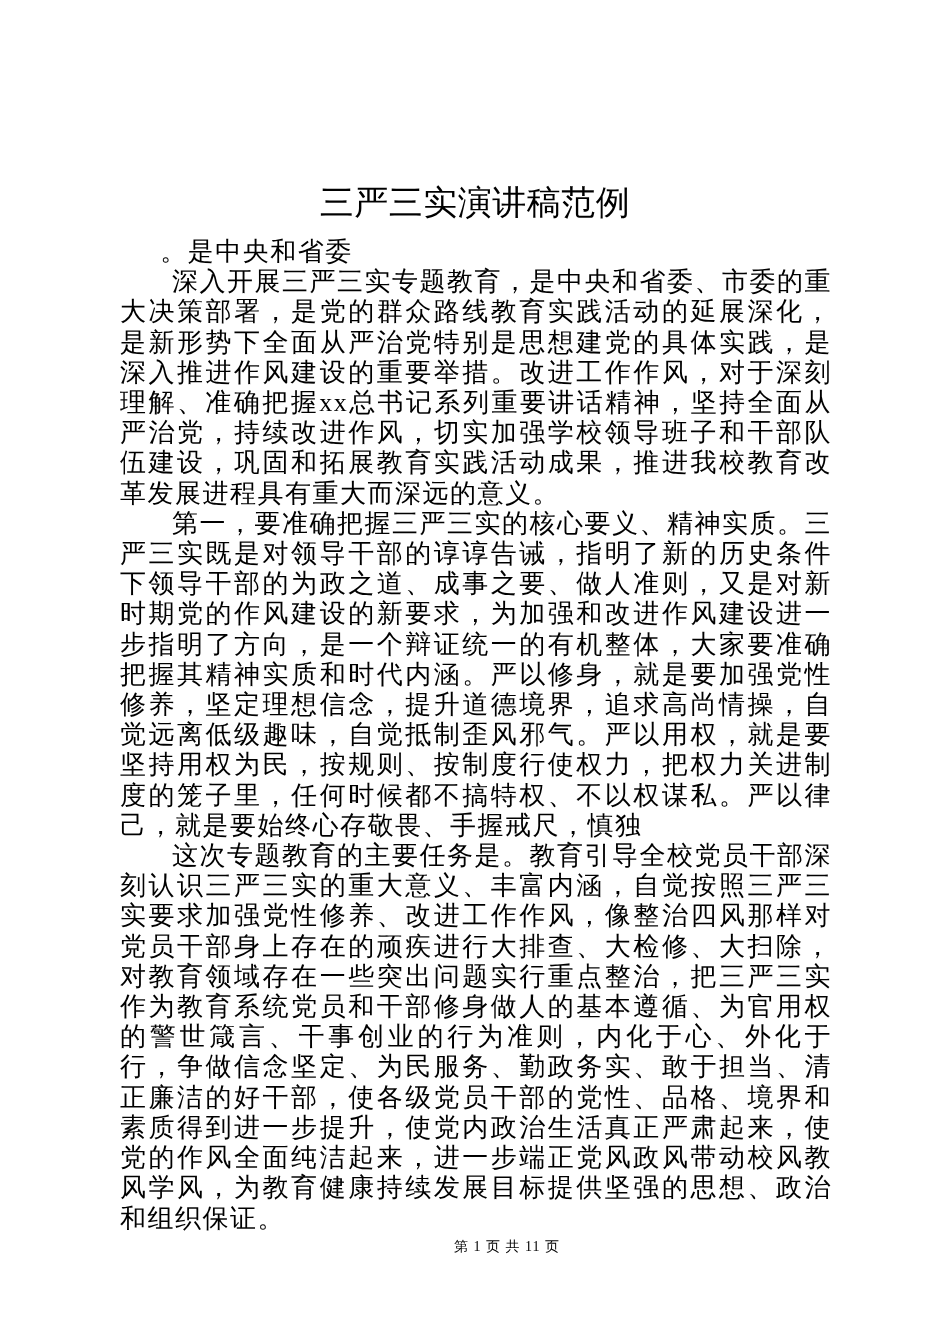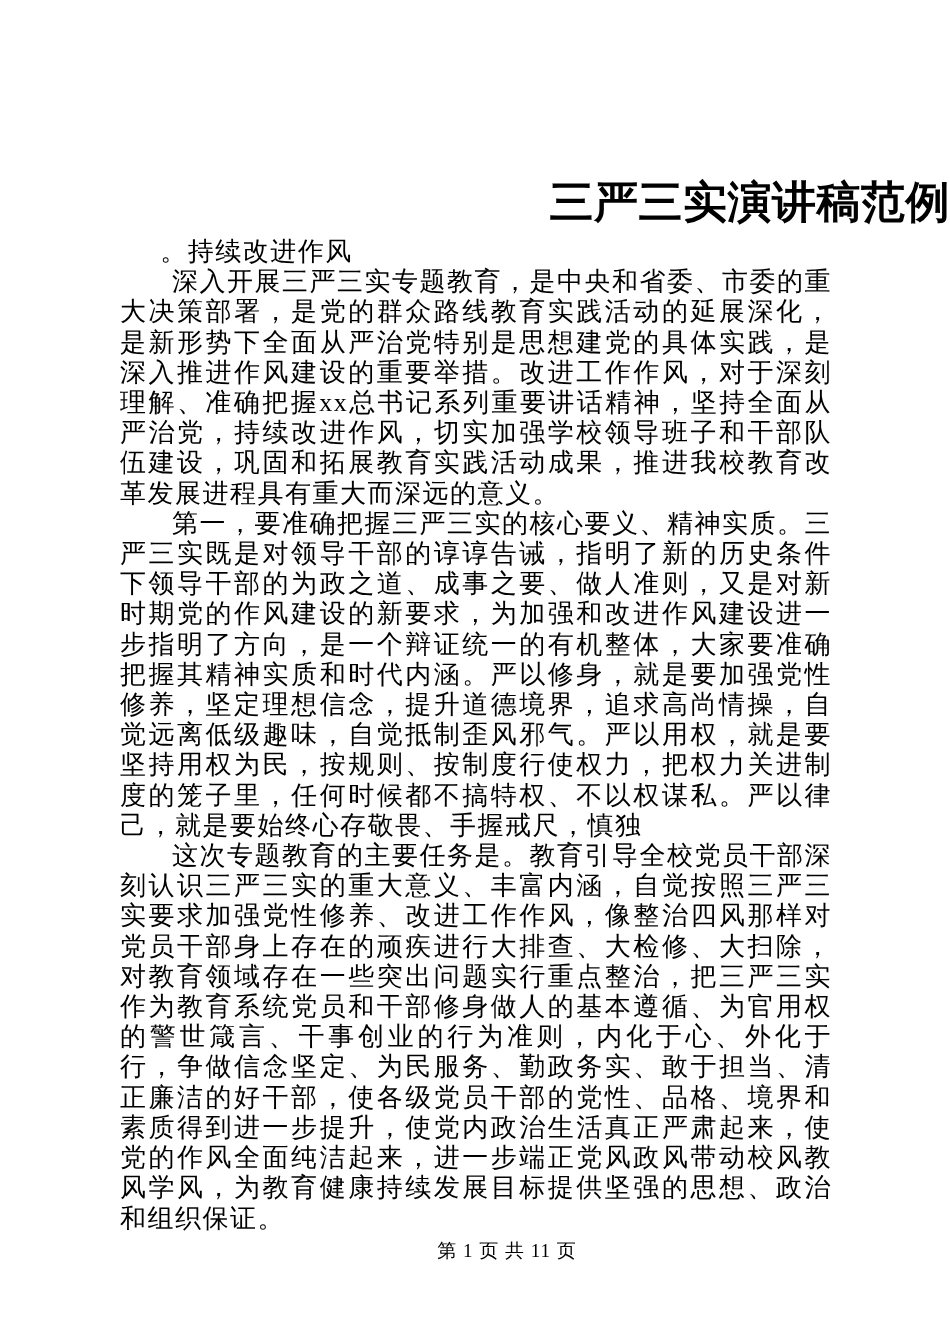--- a/index.html
+++ b/index.html
@@ -15,24 +15,24 @@
     color: #000000;
     font-family: "Liberation Serif", "DejaVu Serif", serif;
     overflow: hidden;
   }
   .doc-title {
     position: absolute;
     top: 180px;
     left: 0;
     width: 100%;
     margin: 0;
-    text-align: right;
-    font-size: 44px;
+    text-align: center;
+    font-size: 34px;
     line-height: 46px;
-    font-weight: bold;
+    font-weight: normal;
     letter-spacing: 0.5px;
   }
   .doc-body {
     position: absolute;
     top: 237px;
     left: 120px;
     width: 712px;
     font-size: 26px;
     line-height: 30.2px;
     letter-spacing: 1.5px;
@@ -48,33 +48,33 @@
     text-indent: 1.55em;
   }
   .page-footer {
     position: absolute;
     top: 1238px;
     left: 0;
     width: 100%;
     box-sizing: border-box;
     padding-left: 64px;
     text-align: center;
-    font-size: 19px;
+    font-size: 14px;
     letter-spacing: 1px;
   }
 </style>
 </head>
 <body>
 
 <div class="page">
 
   <h1 class="doc-title">三严三实演讲稿范例</h1>
 
   <div class="doc-body">
-    <p class="para first">。持续改进作风</p>
+    <p class="para first">。是中央和省委</p>
     <p class="para">深入开展三严三实专题教育，是中央和省委、市委的重大决策部署，是党的群众路线教育实践活动的延展深化，是新形势下全面从严治党特别是思想建党的具体实践，是深入推进作风建设的重要举措。改进工作作风，对于深刻理解、准确把握xx总书记系列重要讲话精神，坚持全面从严治党，持续改进作风，切实加强学校领导班子和干部队伍建设，巩固和拓展教育实践活动成果，推进我校教育改革发展进程具有重大而深远的意义。</p>
     <p class="para">第一，要准确把握三严三实的核心要义、精神实质。三严三实既是对领导干部的谆谆告诫，指明了新的历史条件下领导干部的为政之道、成事之要、做人准则，又是对新时期党的作风建设的新要求，为加强和改进作风建设进一步指明了方向，是一个辩证统一的有机整体，大家要准确把握其精神实质和时代内涵。严以修身，就是要加强党性修养，坚定理想信念，提升道德境界，追求高尚情操，自觉远离低级趣味，自觉抵制歪风邪气。严以用权，就是要坚持用权为民，按规则、按制度行使权力，把权力关进制度的笼子里，任何时候都不搞特权、不以权谋私。严以律己，就是要始终心存敬畏、手握戒尺，慎独</p>
     <p class="para">这次专题教育的主要任务是。教育引导全校党员干部深刻认识三严三实的重大意义、丰富内涵，自觉按照三严三实要求加强党性修养、改进工作作风，像整治四风那样对党员干部身上存在的顽疾进行大排查、大检修、大扫除，对教育领域存在一些突出问题实行重点整治，把三严三实作为教育系统党员和干部修身做人的基本遵循、为官用权的警世箴言、干事创业的行为准则，内化于心、外化于行，争做信念坚定、为民服务、勤政务实、敢于担当、清正廉洁的好干部，使各级党员干部的党性、品格、境界和素质得到进一步提升，使党内政治生活真正严肃起来，使党的作风全面纯洁起来，进一步端正党风政风带动校风教风学风，为教育健康持续发展目标提供坚强的思想、政治和组织保证。</p>
   </div>
 
   <div class="page-footer">
     <span>第 1 页  共 11 页</span>
   </div>
 
 </div>

